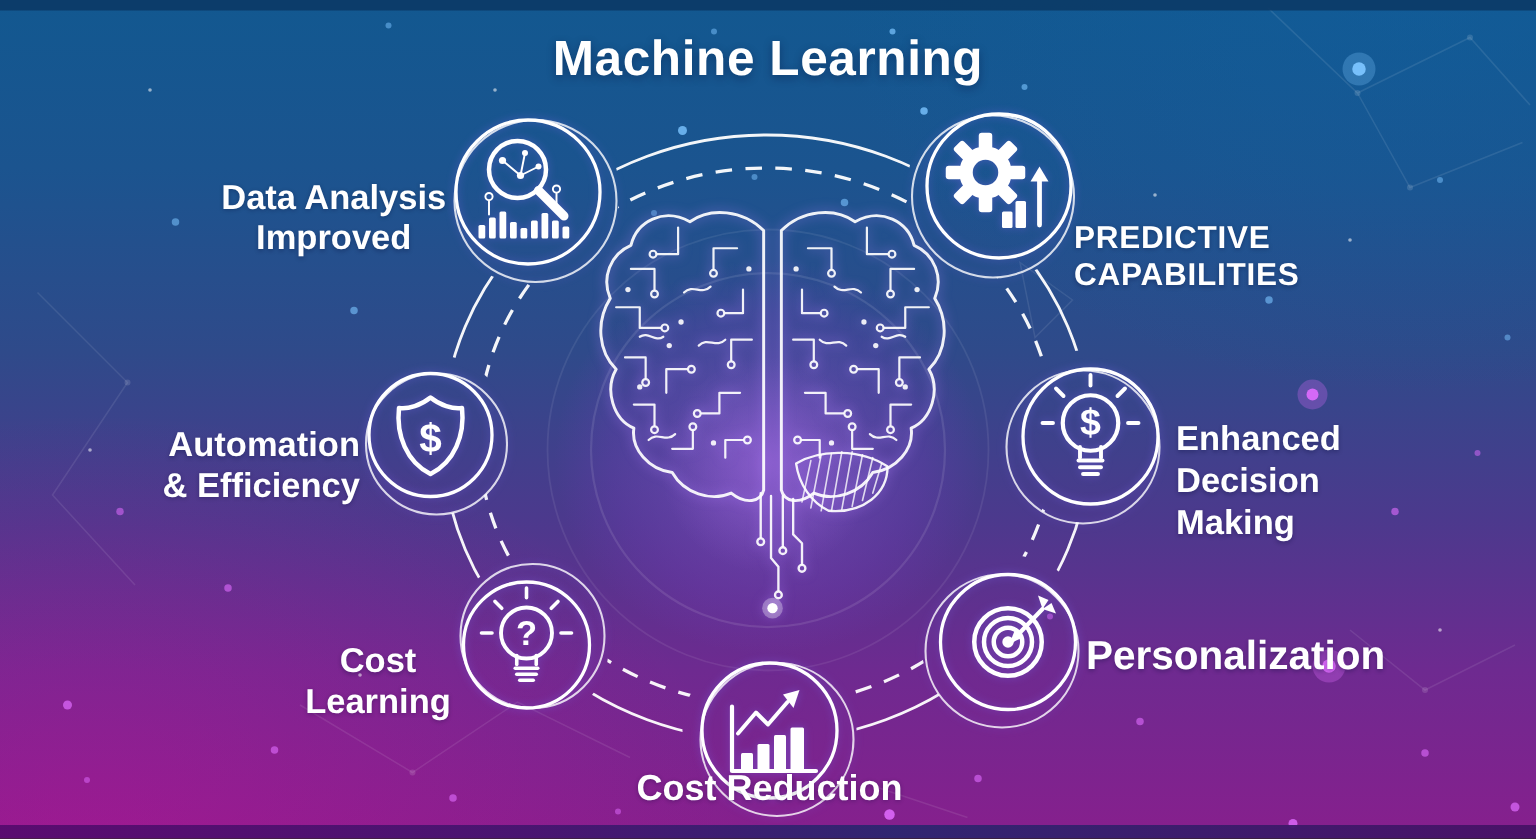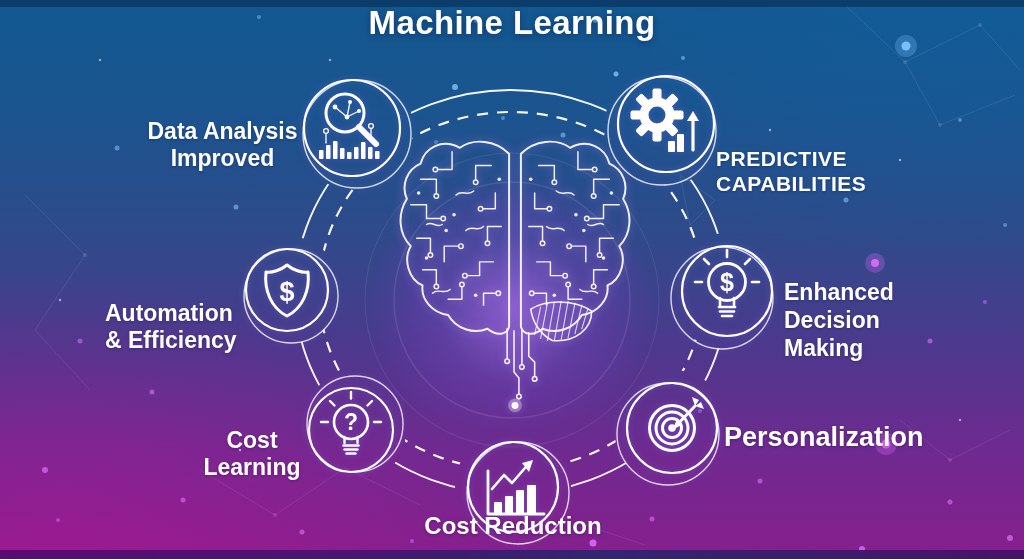--- a/index.html
+++ b/index.html
@@ -13,21 +13,21 @@
   }
   .strip-top{position:absolute;left:0;top:0;width:1024px;height:7px;background:#0c3a66;opacity:.9;}
   .strip-bottom{position:absolute;left:0;bottom:0;width:1024px;height:9px;
     background:linear-gradient(90deg,#560b6e 0%,#45156f 35%,#2c2670 58%,#471166 100%);opacity:.95;}
   .glow1{position:absolute;left:322px;top:130px;width:380px;height:350px;border-radius:50%;
     background:radial-gradient(closest-side,rgba(150,88,216,.50),rgba(122,62,192,.24) 55%,transparent 75%);}
   .glow2{position:absolute;left:412px;top:210px;width:200px;height:200px;border-radius:50%;
     background:radial-gradient(closest-side,rgba(196,128,255,.32),transparent 72%);}
   svg.layer{position:absolute;left:0;top:0;}
   .title{
-    position:absolute;left:0;top:4px;width:1024px;margin:0;text-align:center;
+    position:absolute;left:0;top:20px;width:1024px;margin:0;text-align:center;
     color:#fff;font-size:33px;font-weight:700;letter-spacing:.4px;
     text-shadow:0 2px 6px rgba(0,10,50,.35);
   }
   .node-icon{position:absolute;filter:drop-shadow(0 0 3px rgba(120,100,230,.45));}
   .node-icon circle.main{fill:none;stroke:#fff;stroke-width:2.2;}
   .node-icon circle.off{fill:none;stroke:#fff;stroke-width:1.4;opacity:.8;}
   .node-icon .st{fill:none;stroke:#fff;stroke-linecap:round;stroke-linejoin:round;}
   .node-icon text{fill:#fff;font-family:"Liberation Sans",sans-serif;font-weight:700;text-anchor:middle;}
   .label{
     position:absolute;color:#fff;font-weight:700;font-size:23px;line-height:27px;
@@ -277,21 +277,21 @@
     <div>PREDICTIVE</div>
     <div>CAPABILITIES</div>
   </div>
 
   <svg class="node-icon" style="left:222px;top:225px" width="130" height="130" viewBox="-65 -65 130 130">
     <circle class="off" cx="4" cy="6" r="47"></circle>
     <circle class="main" r="41"></circle>
     <path class="st" stroke-width="3" d="M0,-25 C6,-20 15,-17 21,-18 C23,0 16,18 0,26 C-16,18 -23,0 -21,-18 C-15,-17 -6,-20 0,-25 Z"></path>
     <text x="0" y="2" font-size="27" dominant-baseline="central">$</text>
   </svg>
-  <div class="label" style="left:105px;top:300px;width:135px;text-align:left">
+  <div class="label" style="left:105px;top:283px;width:135px;text-align:right">
     <div>Automation</div>
     <div>&amp; Efficiency</div>
   </div>
 
   <svg class="node-icon" style="left:662px;top:226px" width="130" height="130" viewBox="-65 -65 130 130">
     <circle class="off" cx="-5" cy="7" r="51"></circle>
     <circle class="main" r="45"></circle>
     <circle class="st" cx="0" cy="-9" r="18.5" stroke-width="2.8"></circle>
     <g class="st" stroke-width="2.6">
       <path d="M-7,7 L-7,14"></path>

